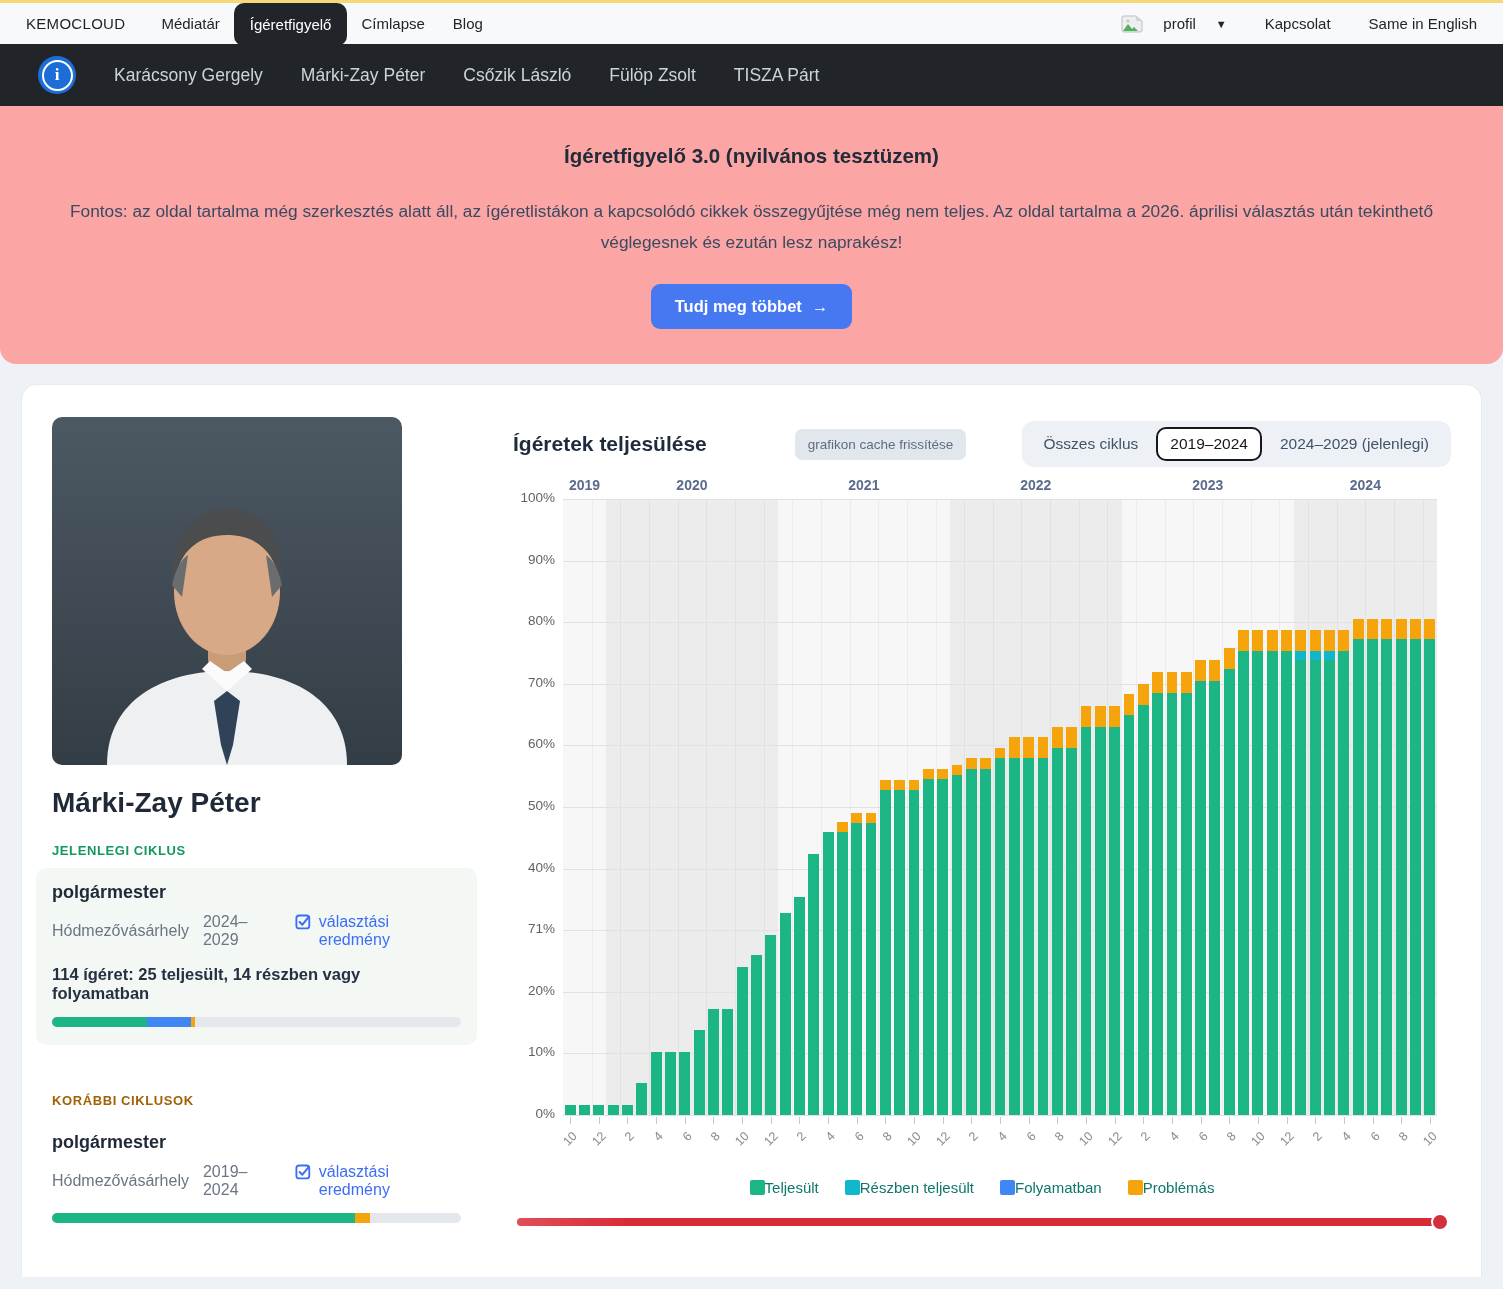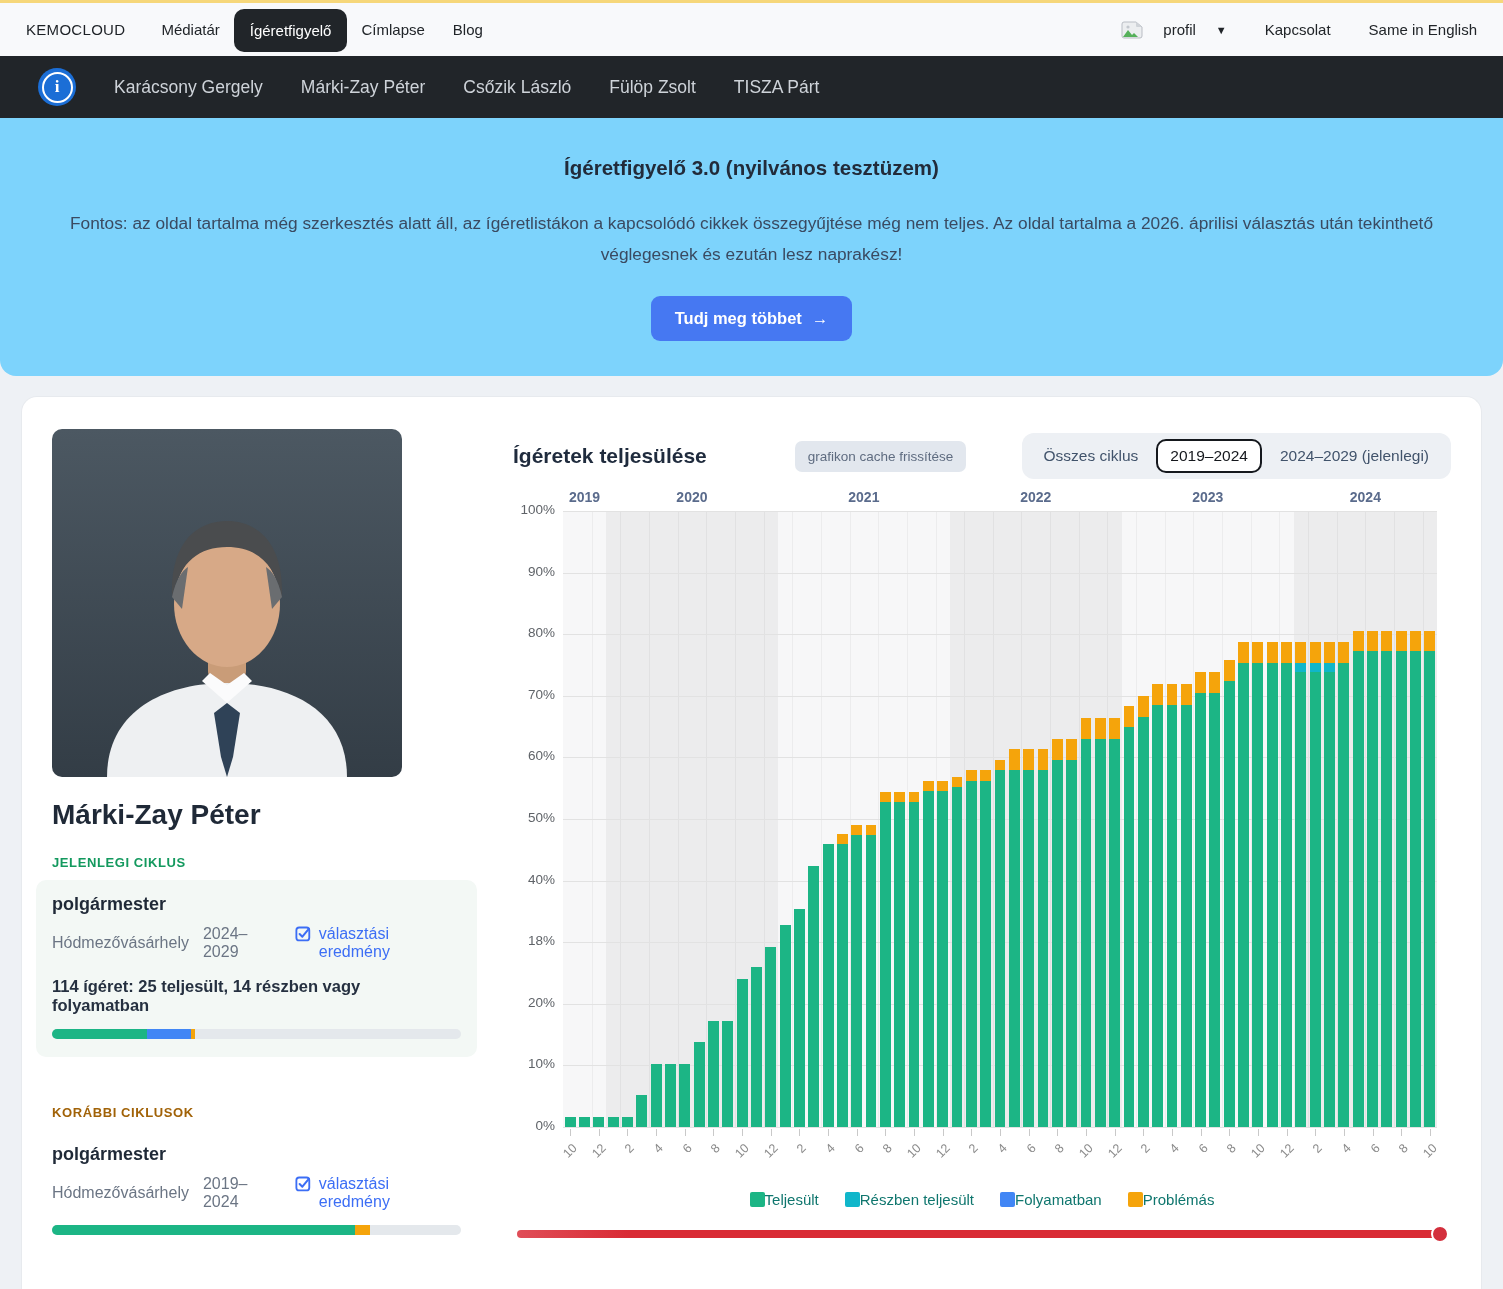--- a/index.html
+++ b/index.html
@@ -1,36 +1,36 @@
 <!DOCTYPE html>
 <html><head>
 <meta charset="utf-8">
 <style>
   html,body{margin:0;padding:0}
   body{width:1503px;height:1289px;overflow:hidden;background:#eef1f5;
        font-family:"Liberation Sans",sans-serif;color:#212b3a;}
   .top-accent{height:3px;background:#f6d77a}
   
-  .topnav{height:53px;background:#f8f9fb;display:flex;align-items:center;padding:0 26px;}
+  .topnav{height:41px;background:#f8f9fb;display:flex;align-items:center;padding:0 26px;}
   .brand{font-size:15px;color:#1d2126;letter-spacing:.3px;margin-right:22px;font-weight:500}
   .nav-items{display:flex;align-items:center;height:100%}
   .nav-item{font-size:15px;color:#212529;padding:10px 14px;cursor:pointer;white-space:nowrap}
   .nav-item.active{background:#212529;color:#fff;border-radius:10px;padding:13px 16px;margin-top:2px}
   .topnav-right{margin-left:auto;display:flex;align-items:center;gap:38px}
   .profil{display:flex;align-items:center;gap:20px;font-size:15px;color:#212529}
   .caret{font-size:11px;color:#212529}
   .top-link{font-size:15px;color:#212529;white-space:nowrap}
   
   .subnav{height:62px;background:#212529;display:flex;align-items:center;gap:38px;padding:0 38px}
   .info-icon{width:38px;height:38px;border-radius:50%;background:#1b6ed6;display:flex;align-items:center;justify-content:center;flex:none}
   .info-icon span{width:27px;height:27px;border:2.5px solid #fff;border-radius:50%;color:#fff;
       font-family:"Liberation Serif",serif;font-weight:bold;font-size:17px;display:flex;align-items:center;justify-content:center}
   .subnav-item{color:#ced3d9;font-size:17.5px;cursor:pointer;white-space:nowrap}
   
-  .banner{height:258px;background:#7dd3fc;border-radius:0 0 16px 16px;text-align:center;padding-top:38px;box-sizing:border-box}
+  .banner{height:258px;background:#fca5a5;border-radius:0 0 16px 16px;text-align:center;padding-top:38px;box-sizing:border-box}
   .banner h1{font-size:20.5px;margin:0 0 28px;color:#222b3a}
   .banner p{width:1400px;margin:0 auto;font-size:17.3px;line-height:1.8;color:#3a4a61}
   .cta{display:inline-flex;align-items:center;gap:10px;margin-top:26px;background:#4678f2;color:#fff;
        font-size:16.5px;font-weight:700;padding:13px 24px;border:none;border-radius:9px;cursor:pointer}
   
   .card{margin:20px 21px 0;height:893px;background:#fff;border:1px solid #e7eaee;border-bottom:none;
         border-radius:16px 16px 0 0;box-sizing:border-box;padding:32px 30px;display:flex;gap:36px}
   .left-col{width:425px;flex:none}
   .photo{width:350px;height:348px;border-radius:10px;overflow:hidden;display:block}
   .person-name{font-size:28px;font-weight:700;margin:22px 0 0;color:#1f2937}
@@ -485,21 +485,21 @@
             <div class="slot">
               <div class="bseg" style="height: 77.2%; background: rgb(28, 181, 133);"></div>
               <div class="bseg" style="height: 3.4%; background: rgb(245, 164, 11);"></div>
             </div>
           </div>
         </div>
       <div>
           <div class="ylab" style="top: 629px;">0%</div>
           <div class="ylab" style="top: 567.4px;">10%</div>
           <div class="ylab" style="top: 505.8px;">20%</div>
-          <div class="ylab" style="top: 444.2px;">18%</div>
+          <div class="ylab" style="top: 444.2px;">71%</div>
           <div class="ylab" style="top: 382.6px;">40%</div>
           <div class="ylab" style="top: 321px;">50%</div>
           <div class="ylab" style="top: 259.4px;">60%</div>
           <div class="ylab" style="top: 197.8px;">70%</div>
           <div class="ylab" style="top: 136.2px;">80%</div>
           <div class="ylab" style="top: 74.6px;">90%</div>
           <div class="ylab" style="top: 13px;">100%</div>
         </div>
       <div class="xlabels">
           <div class="xtick" style="left: 0.819672%;"></div>

